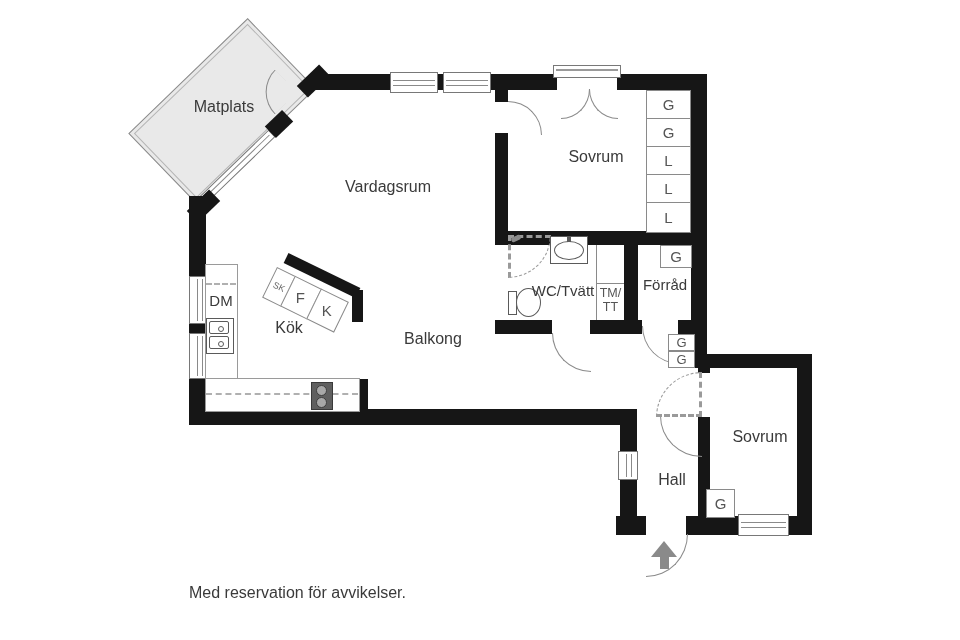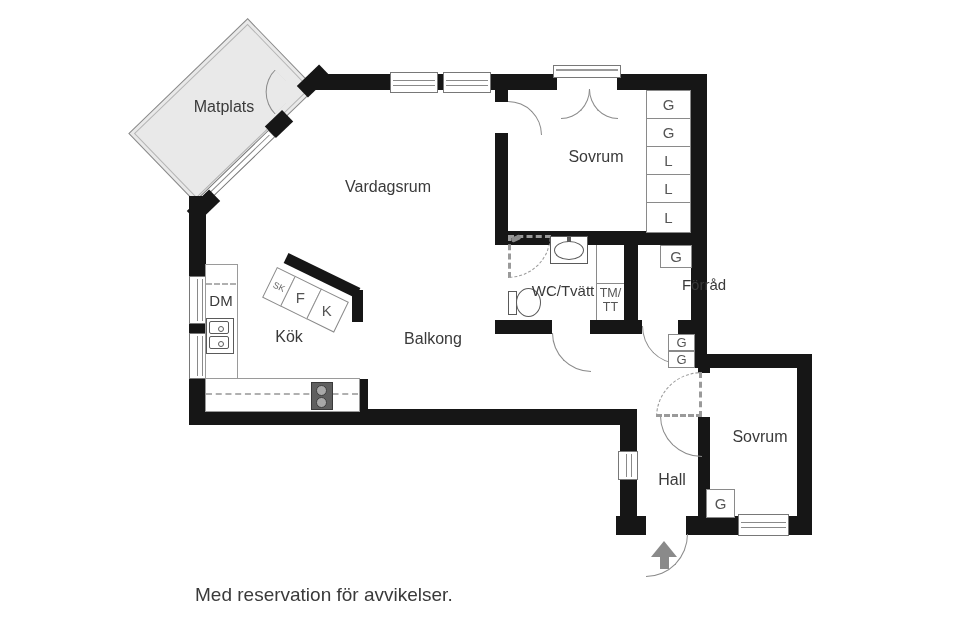--- a/index.html
+++ b/index.html
@@ -179,23 +179,23 @@
   <div class="thin" style="left:596px;top:245px;width:1px;height:75px;"></div>
   <div class="thin" style="left:596px;top:283px;width:28px;height:1px;"></div>
   <div style="position:absolute;left:597px;top:286px;width:27px;text-align:center;font-size:12.5px;line-height:14px;color:#555;">
     <div>TM/</div>
     <div>TT</div>
   </div>
 
   <div class="label" style="left:224px;top:107px;">Matplats</div>
   <div class="label" style="left:388px;top:187px;">Vardagsrum</div>
   <div class="label" style="left:596px;top:157px;">Sovrum</div>
-  <div class="label" style="left:289px;top:337px;">Kök</div>
+  <div class="label" style="left:289px;top:328px;">Kök</div>
   <div class="label" style="left:433px;top:339px;">Balkong</div>
   <div class="label sm" style="left:563px;top:290px;">WC/Tvätt</div>
-  <div class="label sm" style="left:704px;top:284px;">Förråd</div>
+  <div class="label sm" style="left:665px;top:284px;">Förråd</div>
   <div class="label" style="left:672px;top:480px;">Hall</div>
   <div class="label" style="left:760px;top:437px;">Sovrum</div>
   <div class="label sm" style="left:221px;top:300px;">DM</div>
 
-  <div style="position:absolute;left:195px;top:584px;font-size:19px;color:#3a3a3a;">Med reservation för avvikelser.</div>
+  <div style="position:absolute;left:189px;top:584px;font-size:16px;color:#3a3a3a;">Med reservation för avvikelser.</div>
 
 </div>
 
 </body></html>

